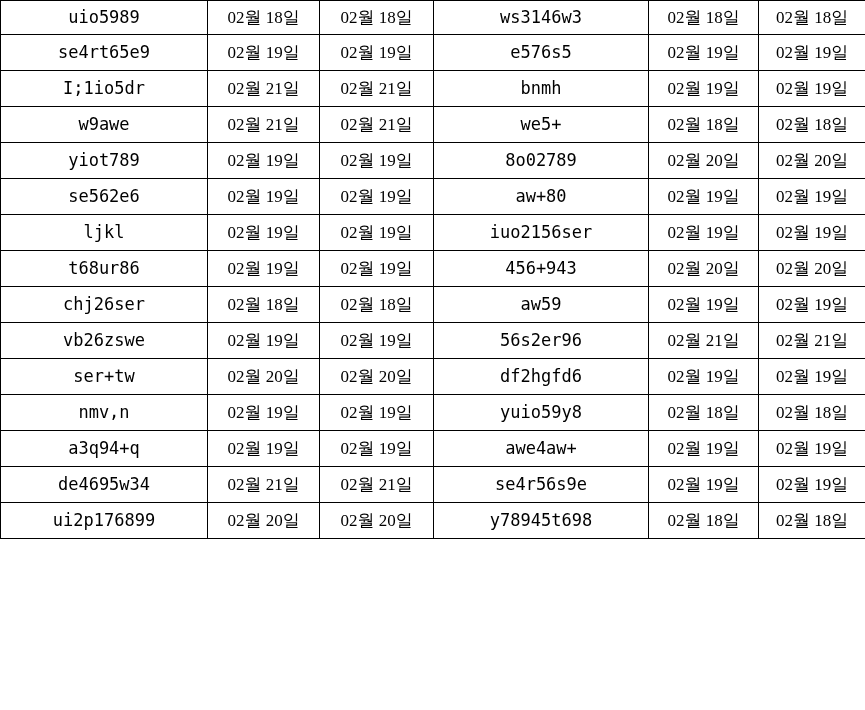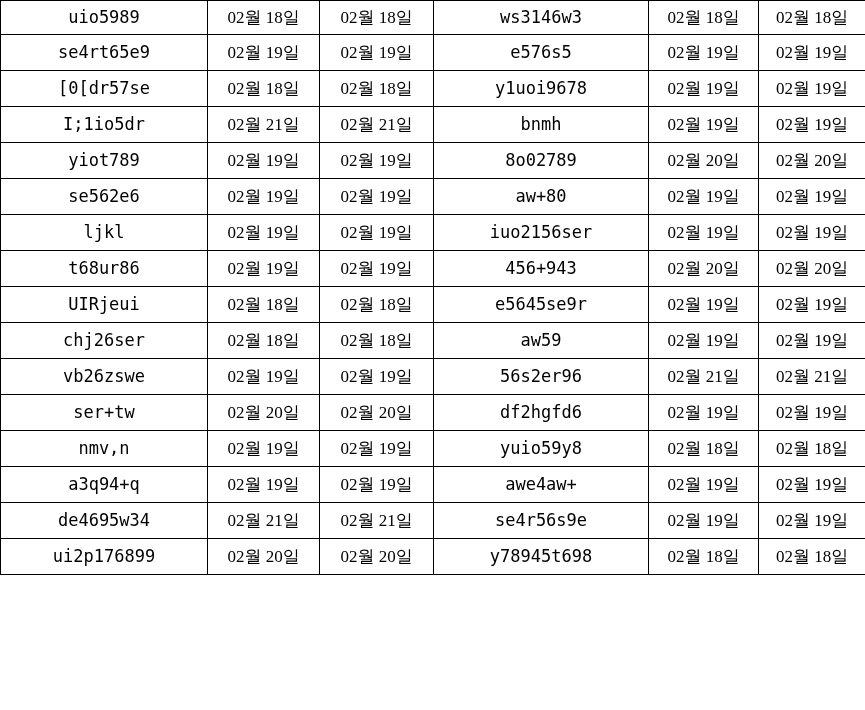--- a/index.html
+++ b/index.html
@@ -82,34 +82,34 @@
         </tr>
         <tr>
           <td class="code">se4rt65e9</td>
           <td class="date">02월 19일</td>
           <td class="date">02월 19일</td>
           <td class="code">e576s5</td>
           <td class="date">02월 19일</td>
           <td class="date">02월 19일</td>
         </tr>
         <tr>
-          <td class="code">[0[dr57se</td>
-          <td class="date">02월 18일</td>
-          <td class="date">02월 18일</td>
-          <td class="code">y1uoi9678</td>
-          <td class="date">02월 19일</td>
-          <td class="date">02월 19일</td>
-        </tr>
-        <tr>
           <td class="code">I;1io5dr</td>
           <td class="date">02월 21일</td>
           <td class="date">02월 21일</td>
           <td class="code">bnmh</td>
           <td class="date">02월 19일</td>
           <td class="date">02월 19일</td>
+        </tr>
+        <tr>
+          <td class="code">w9awe</td>
+          <td class="date">02월 21일</td>
+          <td class="date">02월 21일</td>
+          <td class="code">we5+</td>
+          <td class="date">02월 18일</td>
+          <td class="date">02월 18일</td>
         </tr>
         <tr>
           <td class="code">yiot789</td>
           <td class="date">02월 19일</td>
           <td class="date">02월 19일</td>
           <td class="code">8o02789</td>
           <td class="date">02월 20일</td>
           <td class="date">02월 20일</td>
         </tr>
         <tr>
@@ -128,28 +128,20 @@
           <td class="date">02월 19일</td>
           <td class="date">02월 19일</td>
         </tr>
         <tr>
           <td class="code">t68ur86</td>
           <td class="date">02월 19일</td>
           <td class="date">02월 19일</td>
           <td class="code">456+943</td>
           <td class="date">02월 20일</td>
           <td class="date">02월 20일</td>
-        </tr>
-        <tr>
-          <td class="code">UIRjeui</td>
-          <td class="date">02월 18일</td>
-          <td class="date">02월 18일</td>
-          <td class="code">e5645se9r</td>
-          <td class="date">02월 19일</td>
-          <td class="date">02월 19일</td>
         </tr>
         <tr>
           <td class="code">chj26ser</td>
           <td class="date">02월 18일</td>
           <td class="date">02월 18일</td>
           <td class="code">aw59</td>
           <td class="date">02월 19일</td>
           <td class="date">02월 19일</td>
         </tr>
         <tr>

